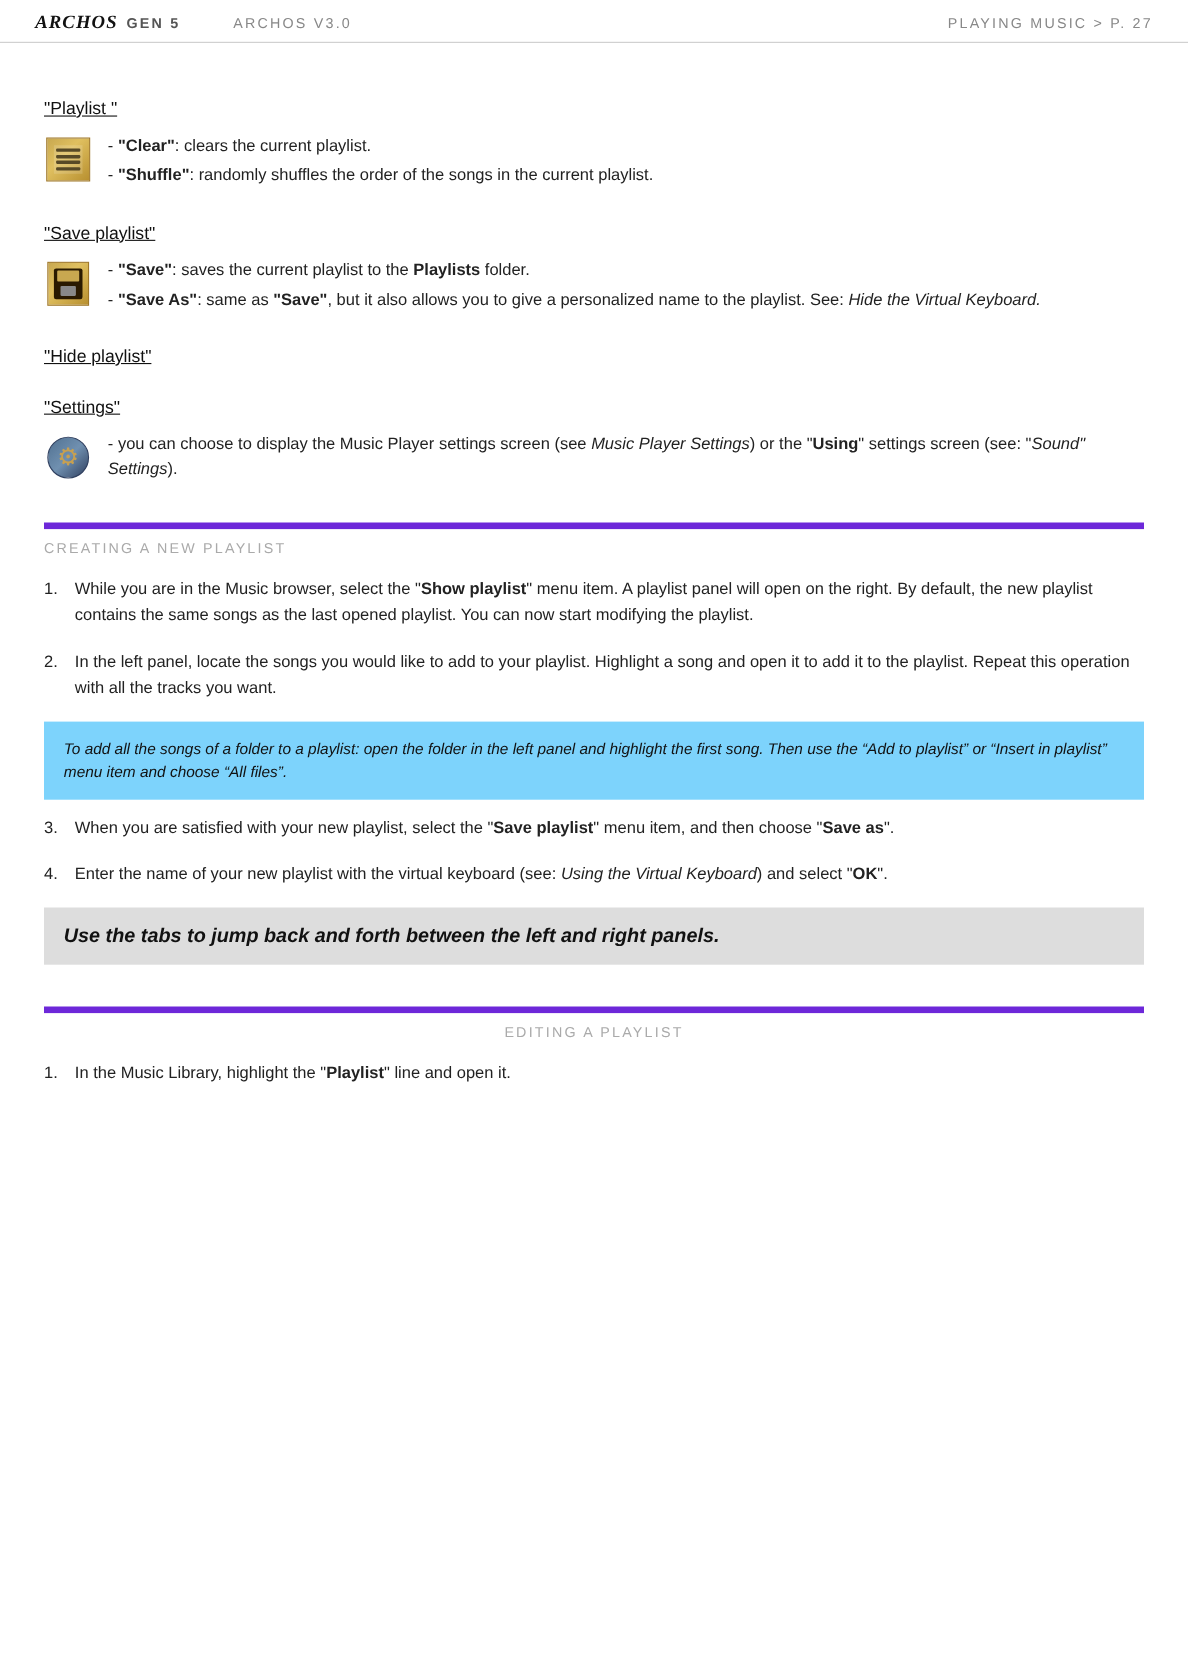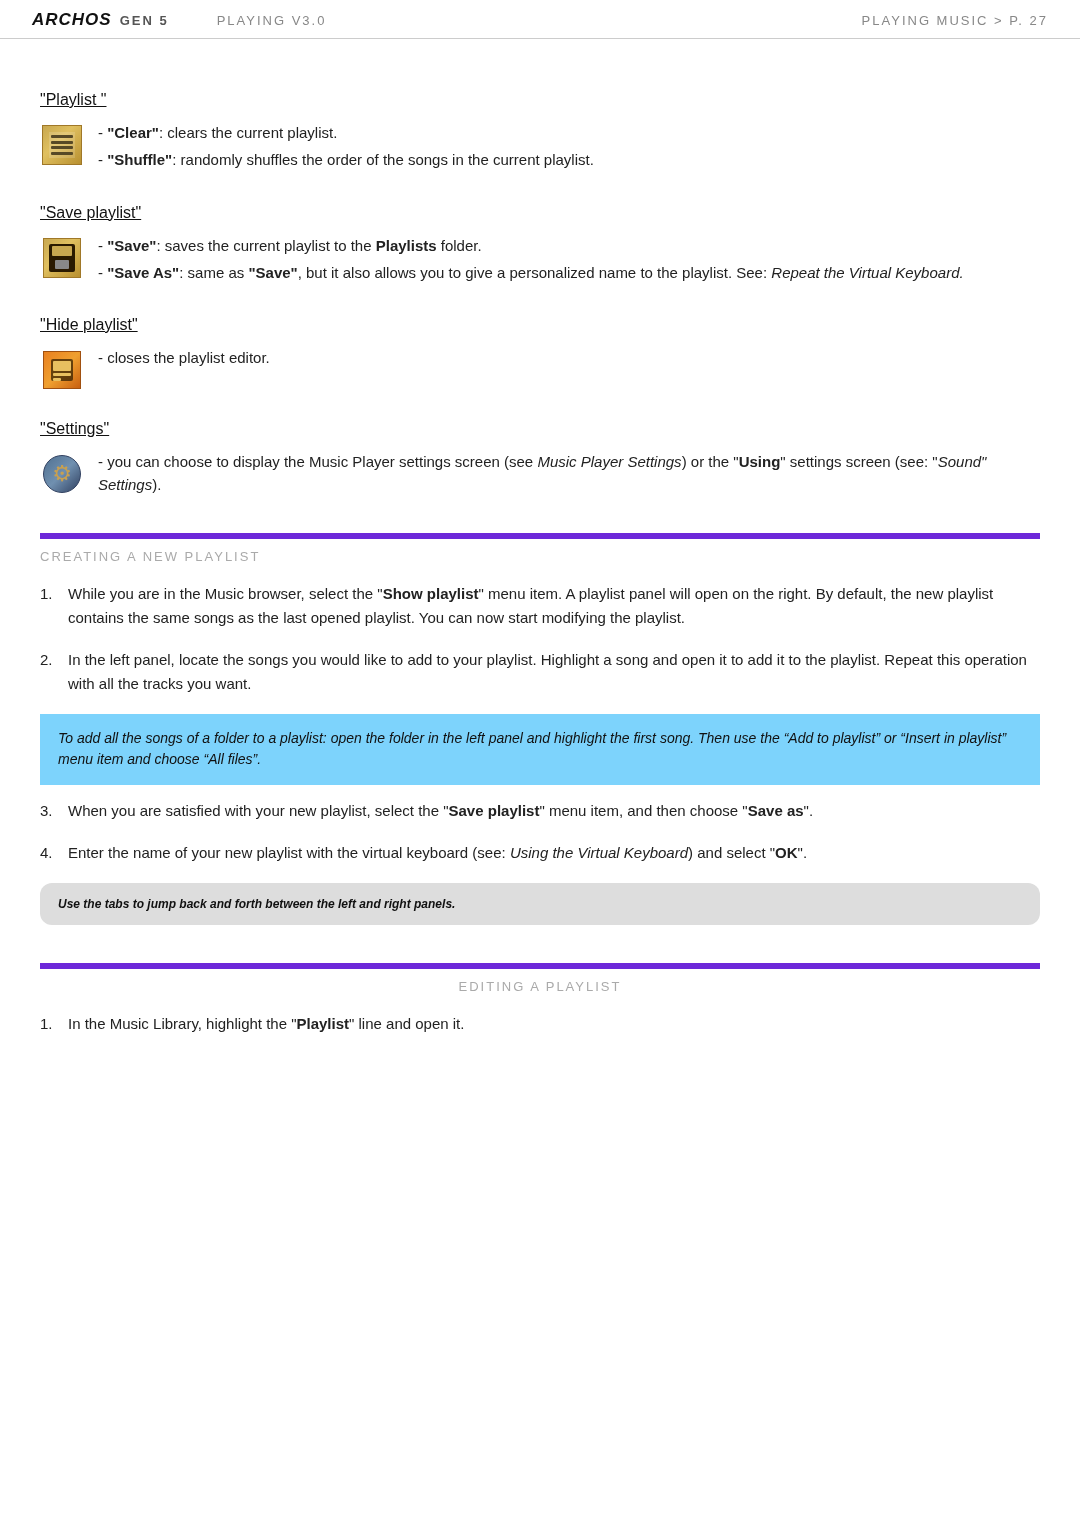--- a/index.html
+++ b/index.html
@@ -26,20 +26,21 @@
       display: flex;
       align-items: baseline;
       gap: 8px;
     }
     .header-brand {
       font-weight: 900;
       font-size: 17px;
       letter-spacing: 1px;
       color: #111;
       font-style: italic;
+      font-family: Liberation Serif, serif;
     }
     .header-gen {
       font-size: 13px;
       font-weight: bold;
       color: #555;
       letter-spacing: 2px;
     }
     .header-manual {
       font-size: 13px;
       color: #888;
@@ -229,25 +230,24 @@
       font-size: 14px;
       line-height: 1.55;
       color: #111;
     }
 
     .note-box-wide {
       background: #ddd;
       padding: 12px 18px;
       margin: 14px 0;
       font-style: italic;
-      font-size: 12px;
+      font-size: 18px;
       line-height: 1.55;
       color: #111;
       font-weight: bold;
-      border-radius: 12px;
     }
 
     b { font-weight: bold; }
     i { font-style: italic; }
 
     .section-gap {
       margin-top: 28px;
     }
 
     .plain-text {
@@ -256,21 +256,21 @@
       margin-bottom: 16px;
     }
   </style>
 </head>
 <body>
 
 <div class="header">
   <div class="header-left">
     <span class="header-brand">ARCHOS</span>
     <span class="header-gen">GEN 5</span>
-    <span style="margin-left: 40px;" class="header-manual">PLAYING V3.0</span>
+    <span style="margin-left: 40px;" class="header-manual">ARCHOS V3.0</span>
   </div>
   <div class="header-right">PLAYING MUSIC  &gt;  P. 27</div>
 </div>
 
 <div class="content">
 
   <div class="section-gap">
     <div class="section-title">"Playlist "</div>
     <div class="icon-text-block">
 
@@ -297,42 +297,27 @@
       <div class="icon-box">
         <div class="icon-save">
           <div class="floppy-body">
             <div class="floppy-label"></div>
             <div class="floppy-disk"></div>
           </div>
         </div>
       </div>
       <div class="text-block">
         <p>- <b>"Save"</b>: saves the current playlist to the <b>Playlists</b> folder.</p>
-        <p>- <b>"Save As"</b>: same as <b>"Save"</b>, but it also allows you to give a personalized name to the playlist. See: <i>Repeat the Virtual Keyboard.</i></p>
+        <p>- <b>"Save As"</b>: same as <b>"Save"</b>, but it also allows you to give a personalized name to the playlist. See: <i>Hide the Virtual Keyboard.</i></p>
       </div>
     </div>
   </div>
 
   <div class="section-gap">
     <div class="section-title">"Hide playlist"</div>
-    <div class="icon-text-block">
-      <div class="icon-box">
-        <div class="icon-hide">
-          <svg width="28" height="28" viewBox="0 0 28 28">
-            <rect x="3" y="3" width="22" height="22" rx="2" fill="#2a1a00" opacity="0.7"></rect>
-            <rect x="5" y="5" width="18" height="10" rx="1" fill="#e8c060"></rect>
-            <rect x="5" y="17" width="18" height="3" rx="1" fill="#e8c060"></rect>
-            <rect x="5" y="22" width="8" height="3" rx="1" fill="#e8c060"></rect>
-          </svg>
-        </div>
-      </div>
-      <div class="text-block">
-        <p>- closes the playlist editor.</p>
-      </div>
-    </div>
   </div>
 
   <div class="section-gap">
     <div class="section-title">"Settings"</div>
     <div class="icon-text-block">
       <div class="icon-box">
         <div class="icon-settings">
           <span class="gear-symbol">⚙</span>
         </div>
       </div>

